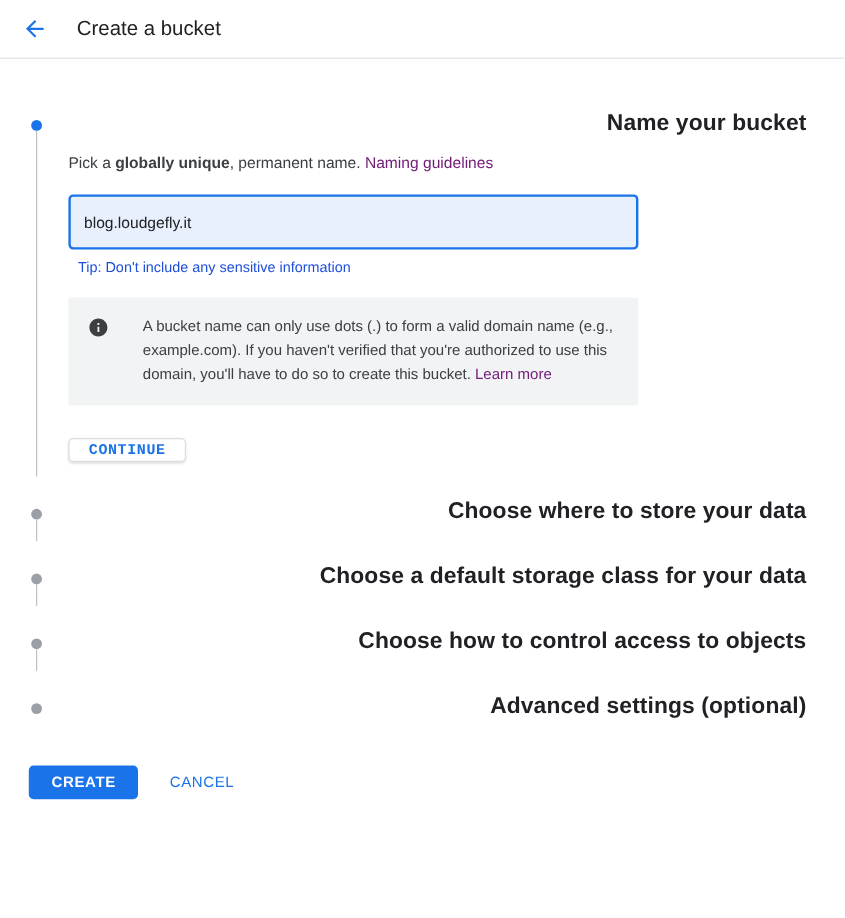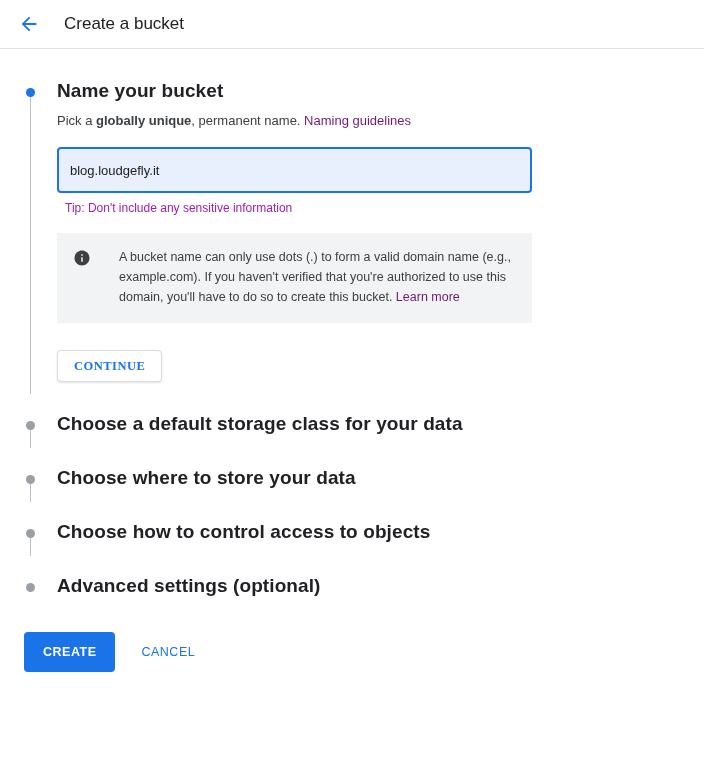--- a/index.html
+++ b/index.html
@@ -59,23 +59,24 @@
     left: 30px;
     top: 18px;
     bottom: -12px;
     width: 1px;
     background: #bdc1c6;
   }
   .step-title {
     font-size: 19px;
     font-weight: bold;
     line-height: 24px;
-    margin: 0;
+    margin: 12px;
     color: #202124;
     letter-spacing: 0.1px;
+    text-align: right;
   }
   .step-active .step-title { color: #202124; }
 
   .step-sub {
     font-size: 13px;
     color: #3c4043;
     margin-top: 9px;
     line-height: 17px;
   }
   .step-sub b { font-weight: bold; text-align: right; }
@@ -93,21 +94,21 @@
     border-radius: 4px;
     background: #e8f0fe;
     font-size: 13px;
     color: #202124;
     padding: 0 11px;
     font-family: "Liberation Sans", sans-serif;
     outline: none;
   }
   .hint {
     font-size: 12px;
-    color: #a21caf;
+    color: #1d4ed8;
     margin-top: 8px;
     margin-left: 8px;
   }
 
   
   .infobox {
     margin-top: 18px;
     width: 475px;
     background: #f1f3f4;
     display: flex;
@@ -123,44 +124,44 @@
   }
   .infobox-text {
     font-size: 12.5px;
     line-height: 20px;
     color: #3c4043;
   }
 
   
   .continue-btn {
     margin-top: 27px;
-    height: 32px;
+    height: 20px;
     padding: 0 16px;
     background: #ffffff;
     border: 1px solid #dadce0;
     border-radius: 4px;
     color: #1a73e8;
     font-size: 12.5px;
     font-weight: bold;
     letter-spacing: 0.5px;
     cursor: pointer;
-    font-family: Liberation Serif, serif;
+    font-family: Liberation Mono, monospace;
     box-shadow: 0 1px 2px rgba(60,64,67,0.15);
   }
 
   .steps-collapsed .step { margin-top: 30px; }
 
   .footer {
     margin-top: 34px;
     padding-left: 24px;
     display: flex;
     align-items: center;
   }
   .create-btn {
-    height: 40px;
+    height: 28px;
     padding: 0 19px;
     background: #1a73e8;
     border: none;
     border-radius: 4px;
     color: #ffffff;
     font-size: 12.5px;
     font-weight: bold;
     letter-spacing: 0.5px;
     cursor: pointer;
     font-family: "Liberation Sans", sans-serif;
@@ -222,27 +223,27 @@
     </div>
 
     <button class="continue-btn">CONTINUE</button>
   </div>
 
   <div class="steps-collapsed">
 
     <div class="step">
       <div class="bullet"></div>
       <div class="rail"></div>
+      <h2 class="step-title">Choose where to store your data</h2>
+    </div>
+
+    <div class="step">
+      <div class="bullet"></div>
+      <div class="rail"></div>
       <h2 class="step-title">Choose a default storage class for your data</h2>
-    </div>
-
-    <div class="step">
-      <div class="bullet"></div>
-      <div class="rail"></div>
-      <h2 class="step-title">Choose where to store your data</h2>
     </div>
 
     <div class="step">
       <div class="bullet"></div>
       <div class="rail"></div>
       <h2 class="step-title">Choose how to control access to objects</h2>
     </div>
 
     <div class="step">
       <div class="bullet"></div>

